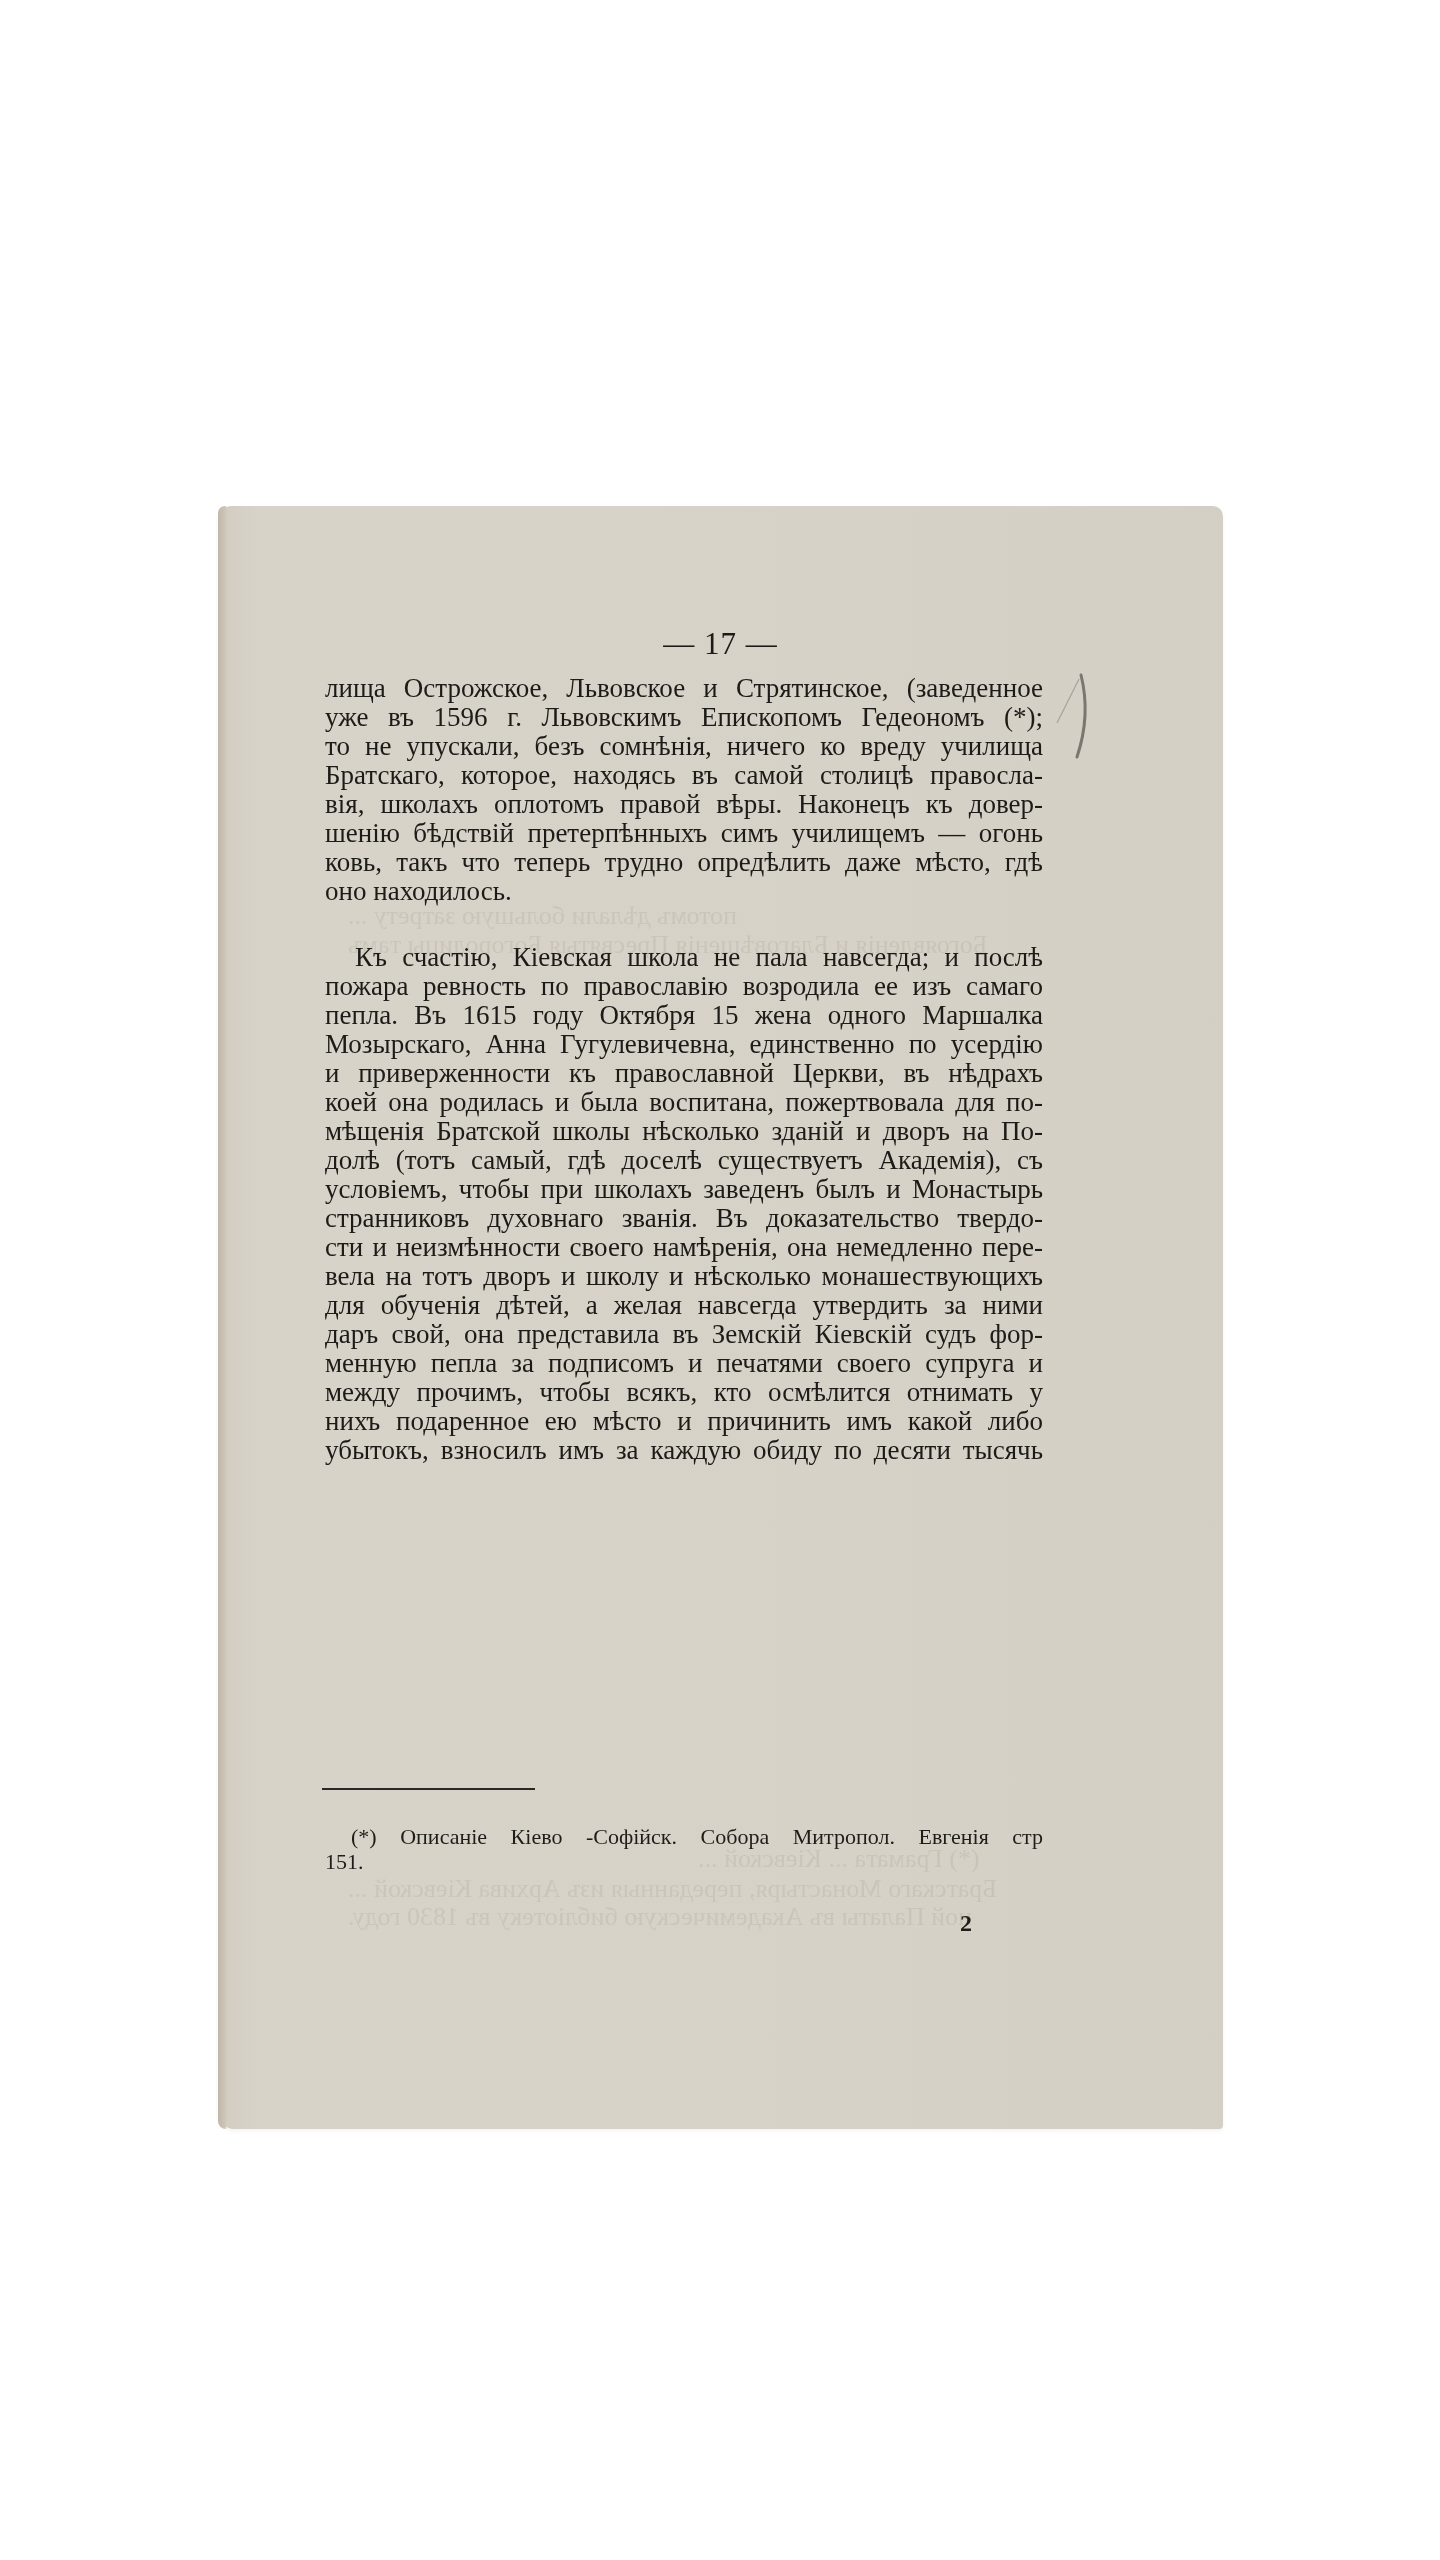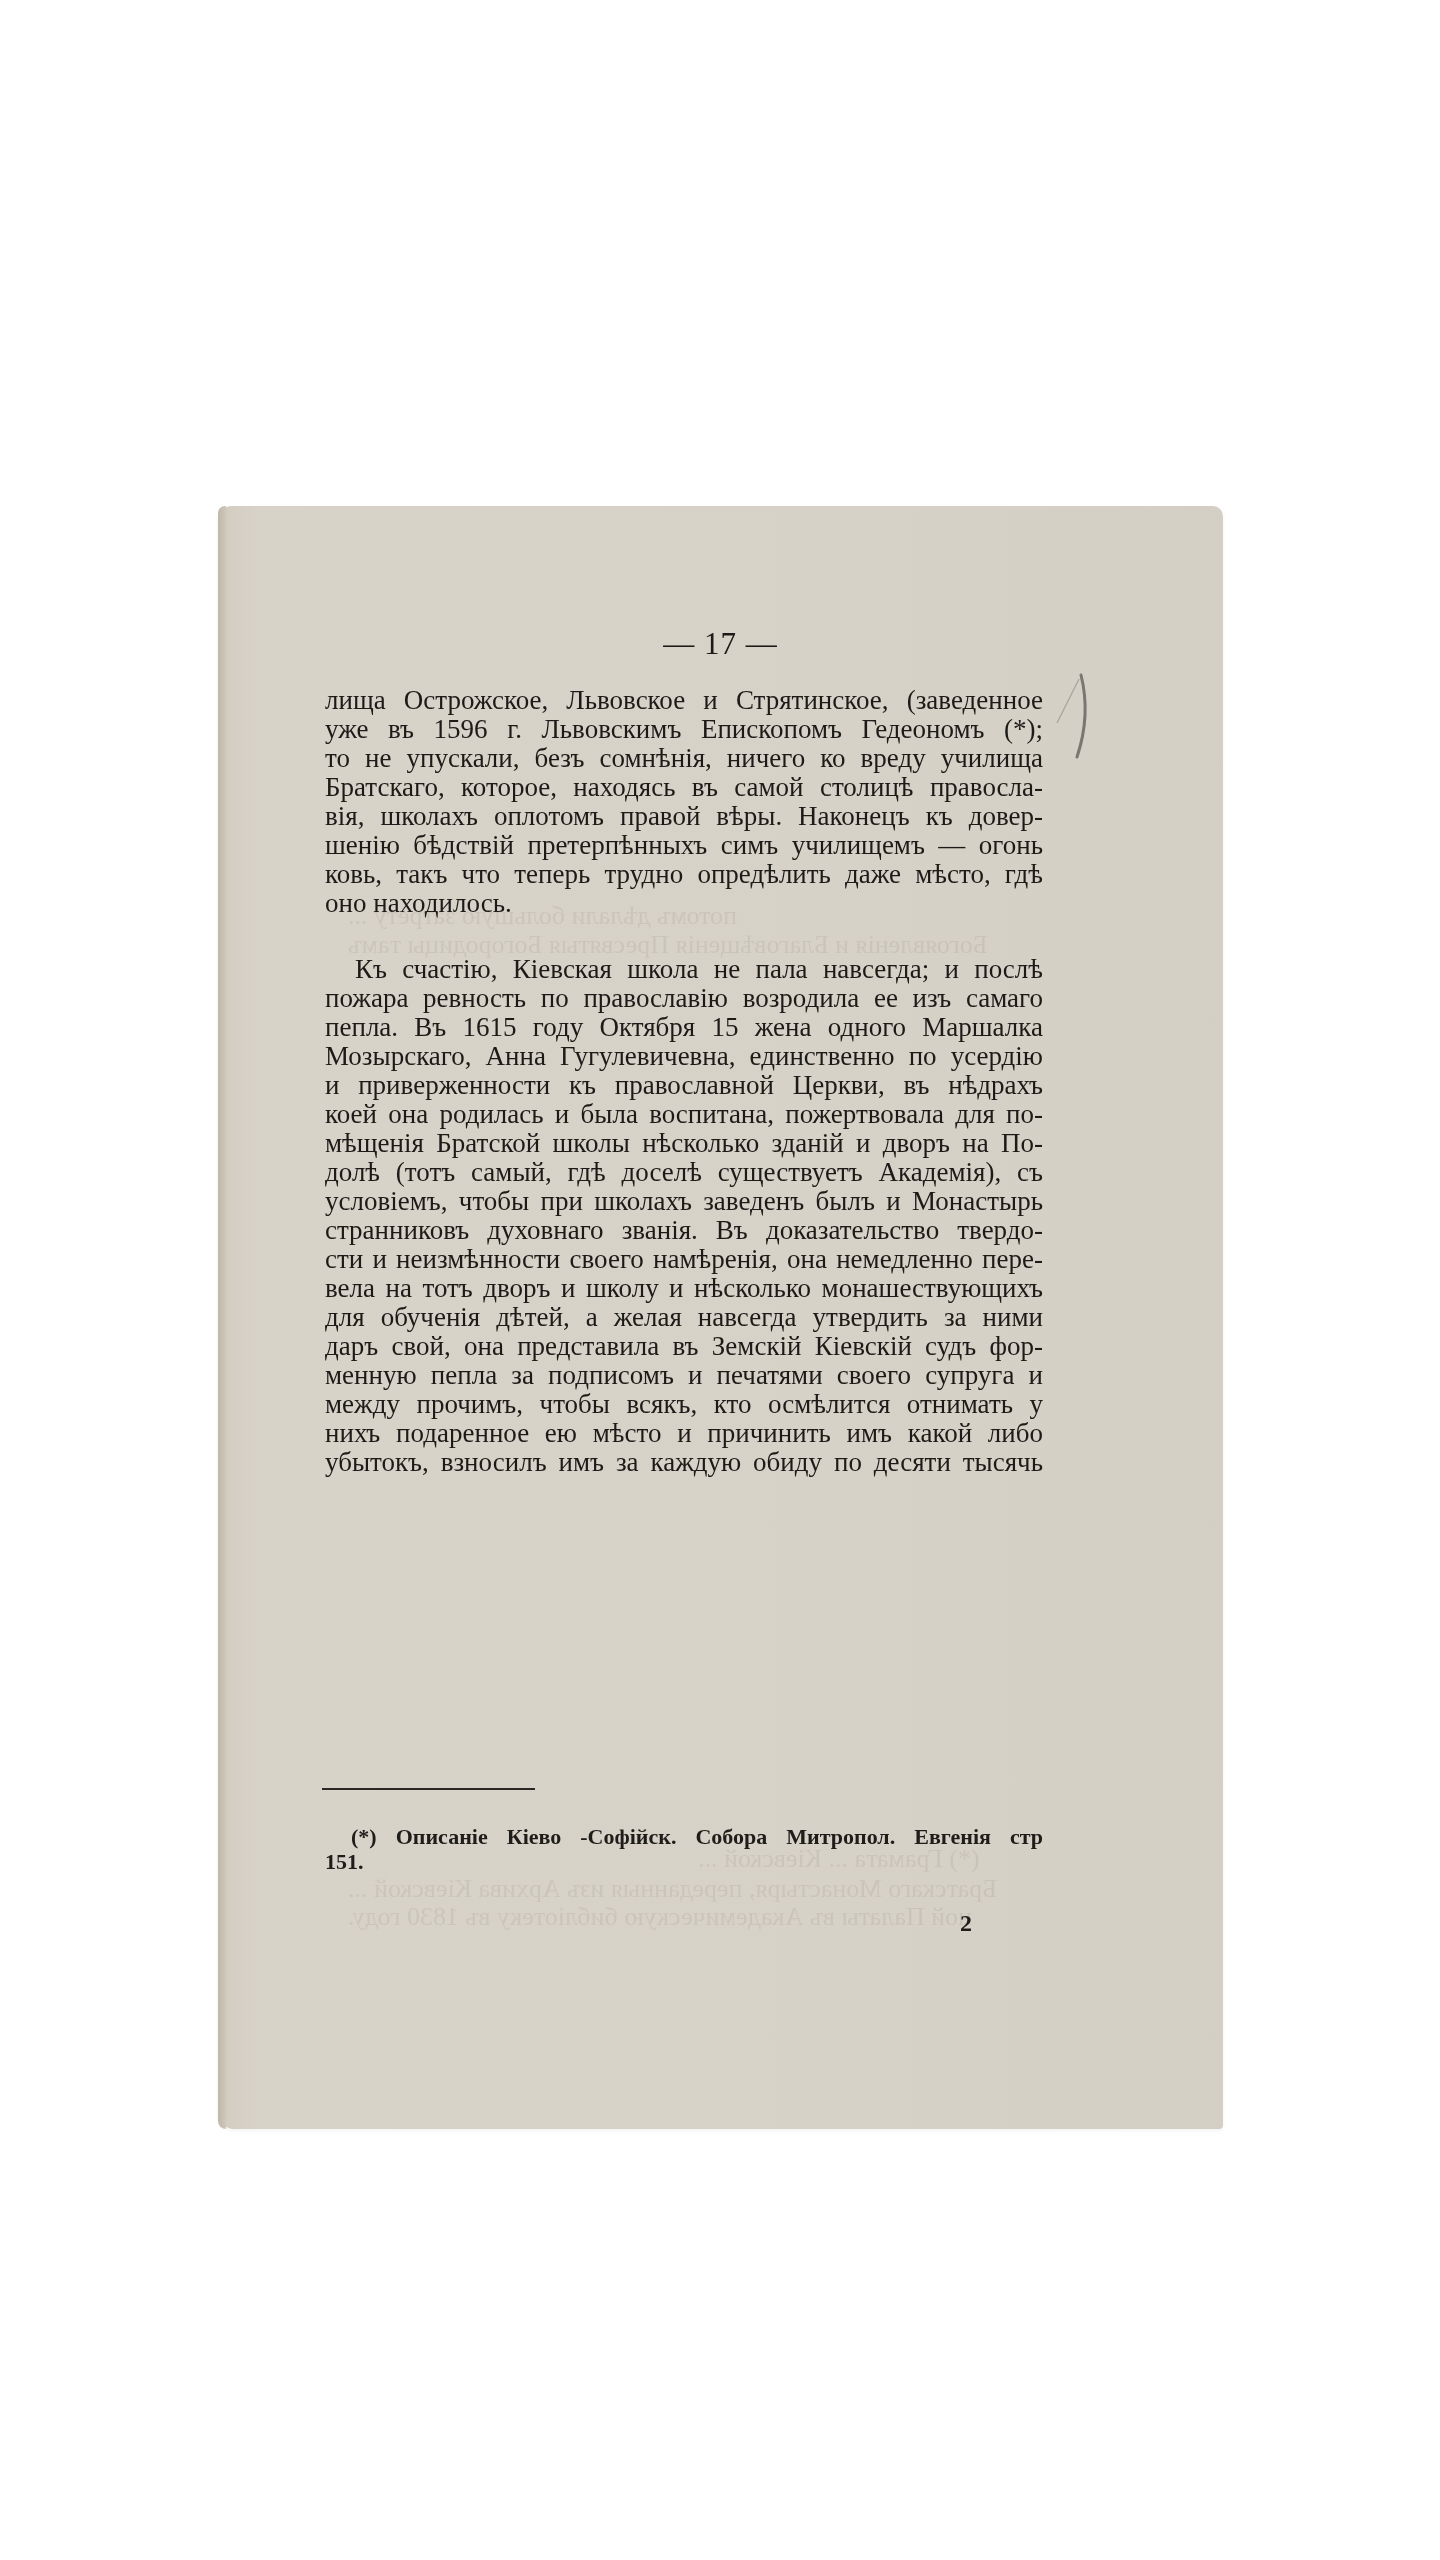--- a/index.html
+++ b/index.html
@@ -46,21 +46,21 @@
     top: 120px;
     text-align: center;
     font-family: "Liberation Serif", serif;
     font-size: 31px;
     color: #1c1a17;
     letter-spacing: 1px;
   }
   .body-text {
     position: absolute;
     left: 107px;
-    top: 180px;
+    top: 168px;
     width: 718px;
     font-family: "Liberation Serif", serif;
     font-size: 27px;
     line-height: 29px;
     color: #1d1b18;
   }
   .line {
     display: block;
     white-space: nowrap;
     text-align: justify;
@@ -84,21 +84,21 @@
     width: 213px;
     height: 2px;
     background: #2a2724;
   }
   .footnote {
     position: absolute;
     left: 107px;
     top: 1318px;
     width: 718px;
     font-family: "Liberation Serif", serif;
-    font-weight: bold;
+    font-weight: normal;
     font-size: 22px;
     line-height: 25px;
     color: #1f1d1a;
   }
   .footnote .fline {
     display: block;
     white-space: nowrap;
   }
   .footnote .fline.first {
     padding-left: 26px;

